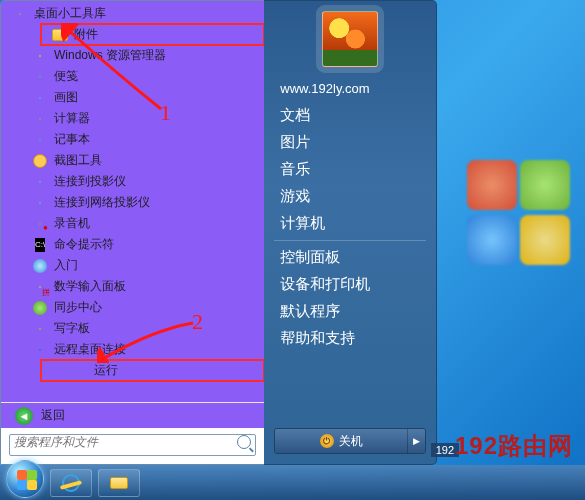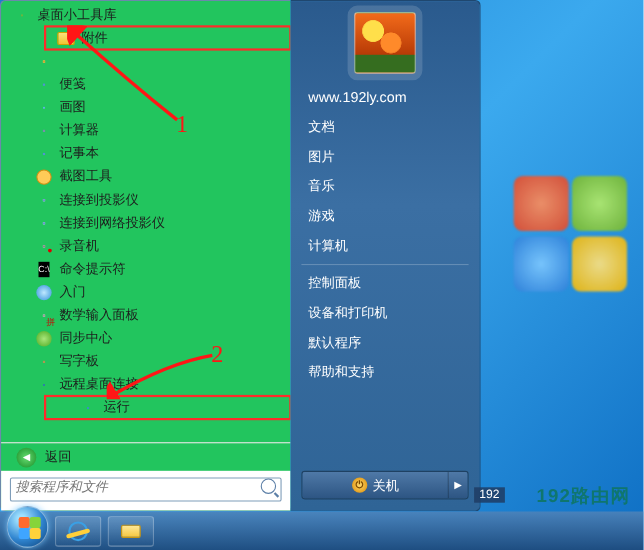--- a/index.html
+++ b/index.html
@@ -35,21 +35,21 @@
       position: absolute;
       left: 0; top: 0;
       width: 437px;
       height: 465px;
       background: transparent;
       display: flex;
       border-radius: 0 0 6px 0;
     }
     .left-pane {
       width: 277px;
-      background: #22c55e;
+      background: #8b5cf6;
       border-top-left-radius: 5px;
       border-bottom-left-radius: 5px;
       display: flex;
       flex-direction: column;
       border: 1px solid #6b89ab;
       border-right: none;
     }
     .program-list {
       flex: 1;
       overflow-y: auto;
@@ -150,21 +150,21 @@
         radial-gradient(circle at 30% 30%, #ffdf4a 18%, transparent 19%),
         radial-gradient(circle at 60% 50%, #ff8a2a 22%, transparent 23%),
         linear-gradient(#f36b1b, #b73a06 70%, #356d1f 70%);
       outline: 6px solid rgba(255,255,255,.15);
       border-radius: 3px;
     }
     .rp-list { flex: 1; padding: 4px 0 0; }
     .rp-item {
       height: 27px; display: flex; align-items: center;
       padding: 0 16px;
-      font-size: 12px;
+      font-size: 15px;
       color: #fff;
       cursor: pointer;
     }
     .rp-sep { height: 1px; background: rgba(255,255,255,.22); margin: 3px 10px; }
     .rp-username { font-size: 13px; }
 
     .shutdown {
       margin: 6px 10px 10px;
       height: 26px;
       display: flex;
@@ -227,22 +227,22 @@
       display: flex; align-items: center; justify-content: center;
       cursor: pointer;
     }
     .ie-ic { width: 18px; height: 18px; border-radius: 50%; border: 2.5px solid #3aa0e5; position: relative; }
     .ie-ic::after { content: ""; position: absolute; width: 22px; height: 4px; background: #ffcf3a; top: 7px; left: -4px; border-radius: 2px; transform: rotate(-15deg); }
     .ex-ic { width: 18px; height: 12px; background: linear-gradient(#ffe795, #f4c742); border: 1px solid #c99714; border-radius: 2px; }
 
     .watermark {
       position: absolute;
       right: 12px; bottom: 38px;
-      font-size: 17px; font-weight: 900;
-      color: #0f766e;
+      font-size: 24px; font-weight: 900;
+      color: #b91c1c;
       background: rgba(255,255,255,0);
       letter-spacing: 1px;
     }
     .tray-time {
       position: absolute;
       right: 126px; bottom: 43px;
       background: rgba(30,60,100,.85);
       color: #fff; font-size: 11px;
       padding: 1px 5px;
     }
@@ -284,20 +284,21 @@
         <div class="li hl">
           <span class="ic">
             <span class="folder-ic"></span>
           </span>
           <span>附件</span>
         </div>
         <div class="li indent">
           <span class="ic">
             <span class="explore-ic"></span>
           </span>
+          <span>Windows 资源管理器</span>
         </div>
         <div class="li indent">
           <span class="ic">
             <span class="notepad-ic"></span>
           </span>
           <span>便笺</span>
         </div>
         <div class="li indent">
           <span class="ic">
             <span class="paint-ic"></span>

